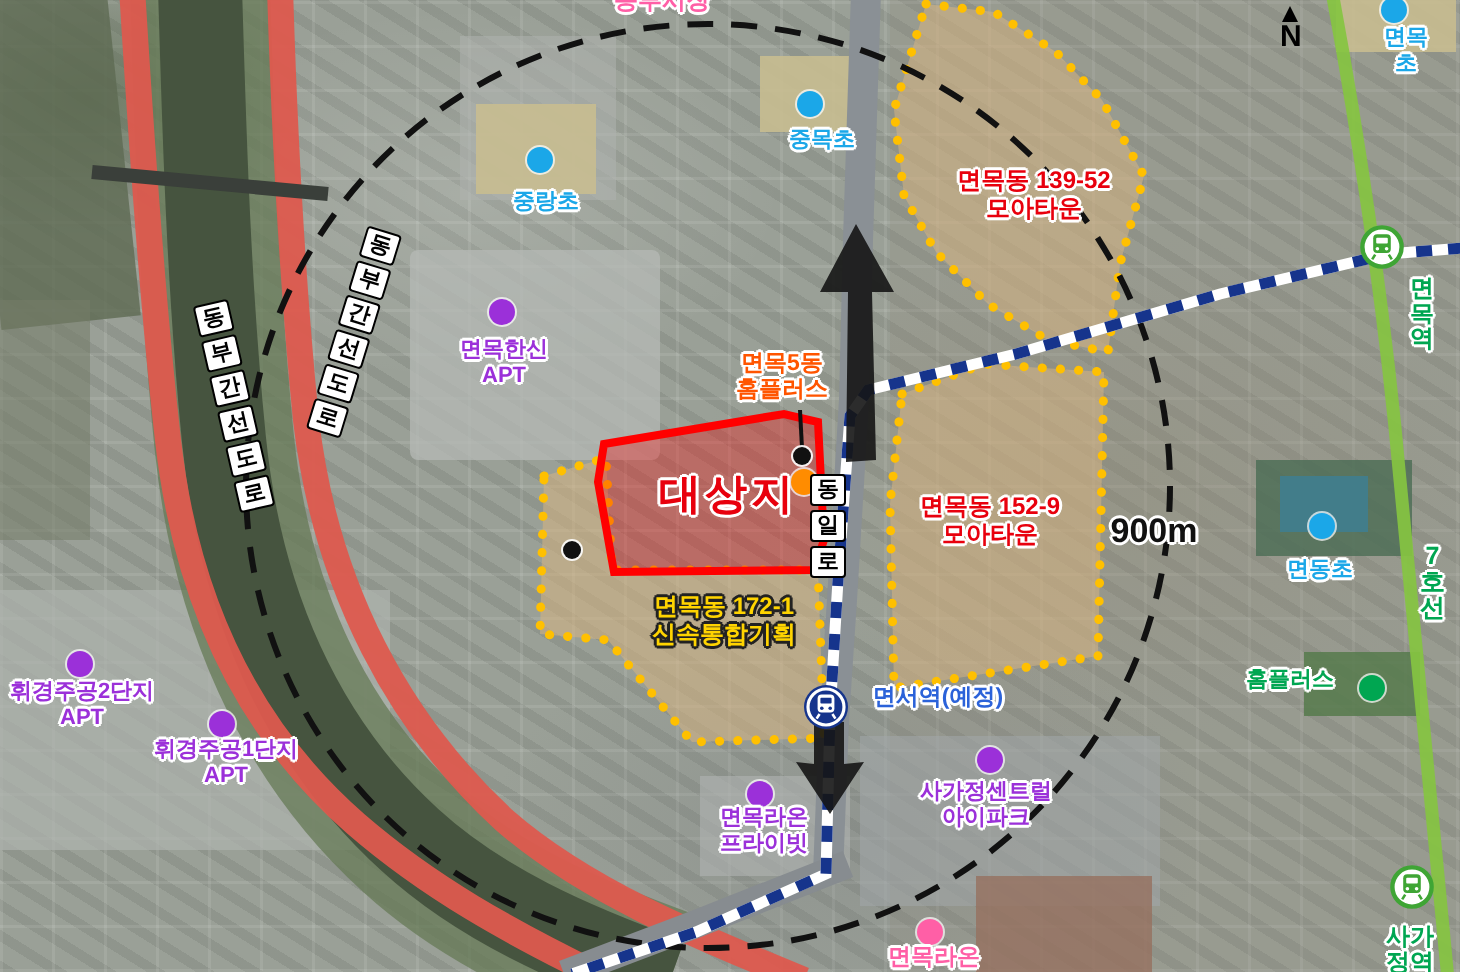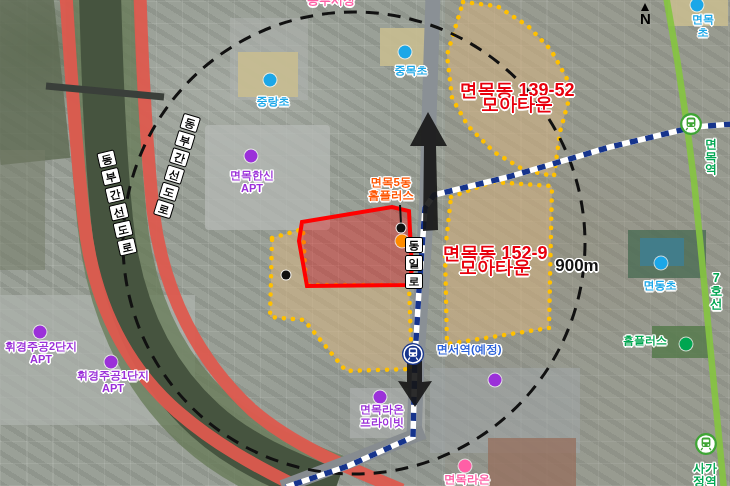--- a/index.html
+++ b/index.html
@@ -22,21 +22,21 @@
   .dot.small{width:9px;height:9px;box-shadow:0 0 0 1px rgba(255,255,255,.9);}
   .lbl{position:absolute;z-index:4;transform:translateX(-50%);text-align:center;
        white-space:pre-line;font-weight:bold;font-size:11px;line-height:12.5px;}
   .ow{text-shadow:-1px -1px 0 #fff,1px -1px 0 #fff,-1px 1px 0 #fff,1px 1px 0 #fff,
       0 -1.5px 0 #fff,0 1.5px 0 #fff,-1.5px 0 0 #fff,1.5px 0 0 #fff;}
   .ob{text-shadow:-1px -1px 0 #222,1px -1px 0 #222,-1px 1px 0 #222,1px 1px 0 #222,
       0 -1.5px 0 #222,0 1.5px 0 #222,-1.5px 0 0 #222,1.5px 0 0 #222;}
   .c-red{color:#e8000d}.c-orangered{color:#ff5500}.c-yellow{color:#ffd400}
   .c-blue{color:#1ba7e8}.c-royal{color:#2b62d9}.c-purple{color:#9b30d9}
   .c-green{color:#00a651}.c-pink{color:#ff5fa6}.c-black{color:#111}
-  .sz-md{font-size:18px;line-height:14px}
+  .sz-md{font-size:12px;line-height:14px}
   .sz-xl{font-size:21px;line-height:22px;letter-spacing:2px}
   .sz-scale{font-size:17px;line-height:18px}
   .sz-sta{font-size:12px}
   .vbox{position:absolute;z-index:3;display:flex;flex-direction:column;gap:2px;
         transform:translateX(-50%);}
   .vbox .vchar{width:16px;height:14px;background:#fff;border:1.5px solid #000;
         border-radius:2px;color:#000;font-weight:bold;font-size:11px;line-height:14px;
         text-align:center;}
   .rotA{transform:translateX(-50%) rotate(17deg)}
   .rotB{transform:translateX(-50%) rotate(-13deg)}
@@ -172,31 +172,36 @@
   <div class="lbl c-pink ow" style="left:331px;top:-6px;font-size:12px">동부시장</div>
   <div class="lbl c-blue ow" style="left:273px;top:95px">중랑초</div>
   <div class="lbl c-blue ow" style="left:411px;top:64px">중목초</div>
   <div class="lbl c-blue ow" style="left:703px;top:13px">면목초</div>
   <div class="lbl c-blue ow" style="left:660px;top:279px">면동초</div>
 
   <div class="lbl c-red ow sz-md" style="left:517px;top:83px">면목동 139-52
 모아타운</div>
   <div class="lbl c-red ow sz-md" style="left:495px;top:246px">면목동 152-9
 모아타운</div>
+  <div class="lbl c-yellow ob sz-md" style="left:362px;top:296px">면목동 172-1
+신속통합기획</div>
+  <div class="lbl c-red ow sz-xl" style="left:364px;top:237px">대상지</div>
   <div class="lbl c-orangered ow" style="left:391px;top:176px;font-size:11.5px">면목5동
 홈플러스</div>
 
   <div class="lbl c-purple ow" style="left:252px;top:169px">면목한신
 APT</div>
   <div class="lbl c-purple ow" style="left:41px;top:340px">휘경주공2단지
 APT</div>
   <div class="lbl c-purple ow" style="left:113px;top:369px">휘경주공1단지
 APT</div>
   <div class="lbl c-purple ow" style="left:382px;top:403px">면목라온
 프라이빗</div>
+  <div class="lbl c-purple ow" style="left:493px;top:390px">사가정센트럴
+아이파크</div>
 
   <div class="lbl c-green ow" style="left:645px;top:334px">홈플러스</div>
   <div class="lbl c-pink ow" style="left:467px;top:473px;font-size:11.5px">면목라온</div>
 
   <div class="lbl c-green ow sz-sta" style="left:711px;top:138px">면목역</div>
   <div class="lbl c-green ow sz-sta" style="left:705px;top:462px">사가정역</div>
   <div class="lbl c-royal ow" style="left:469px;top:343px;font-size:11.5px">면서역(예정)</div>
 
   <div class="lbl c-black ow sz-scale" style="left:577px;top:257px">900m</div>
 

